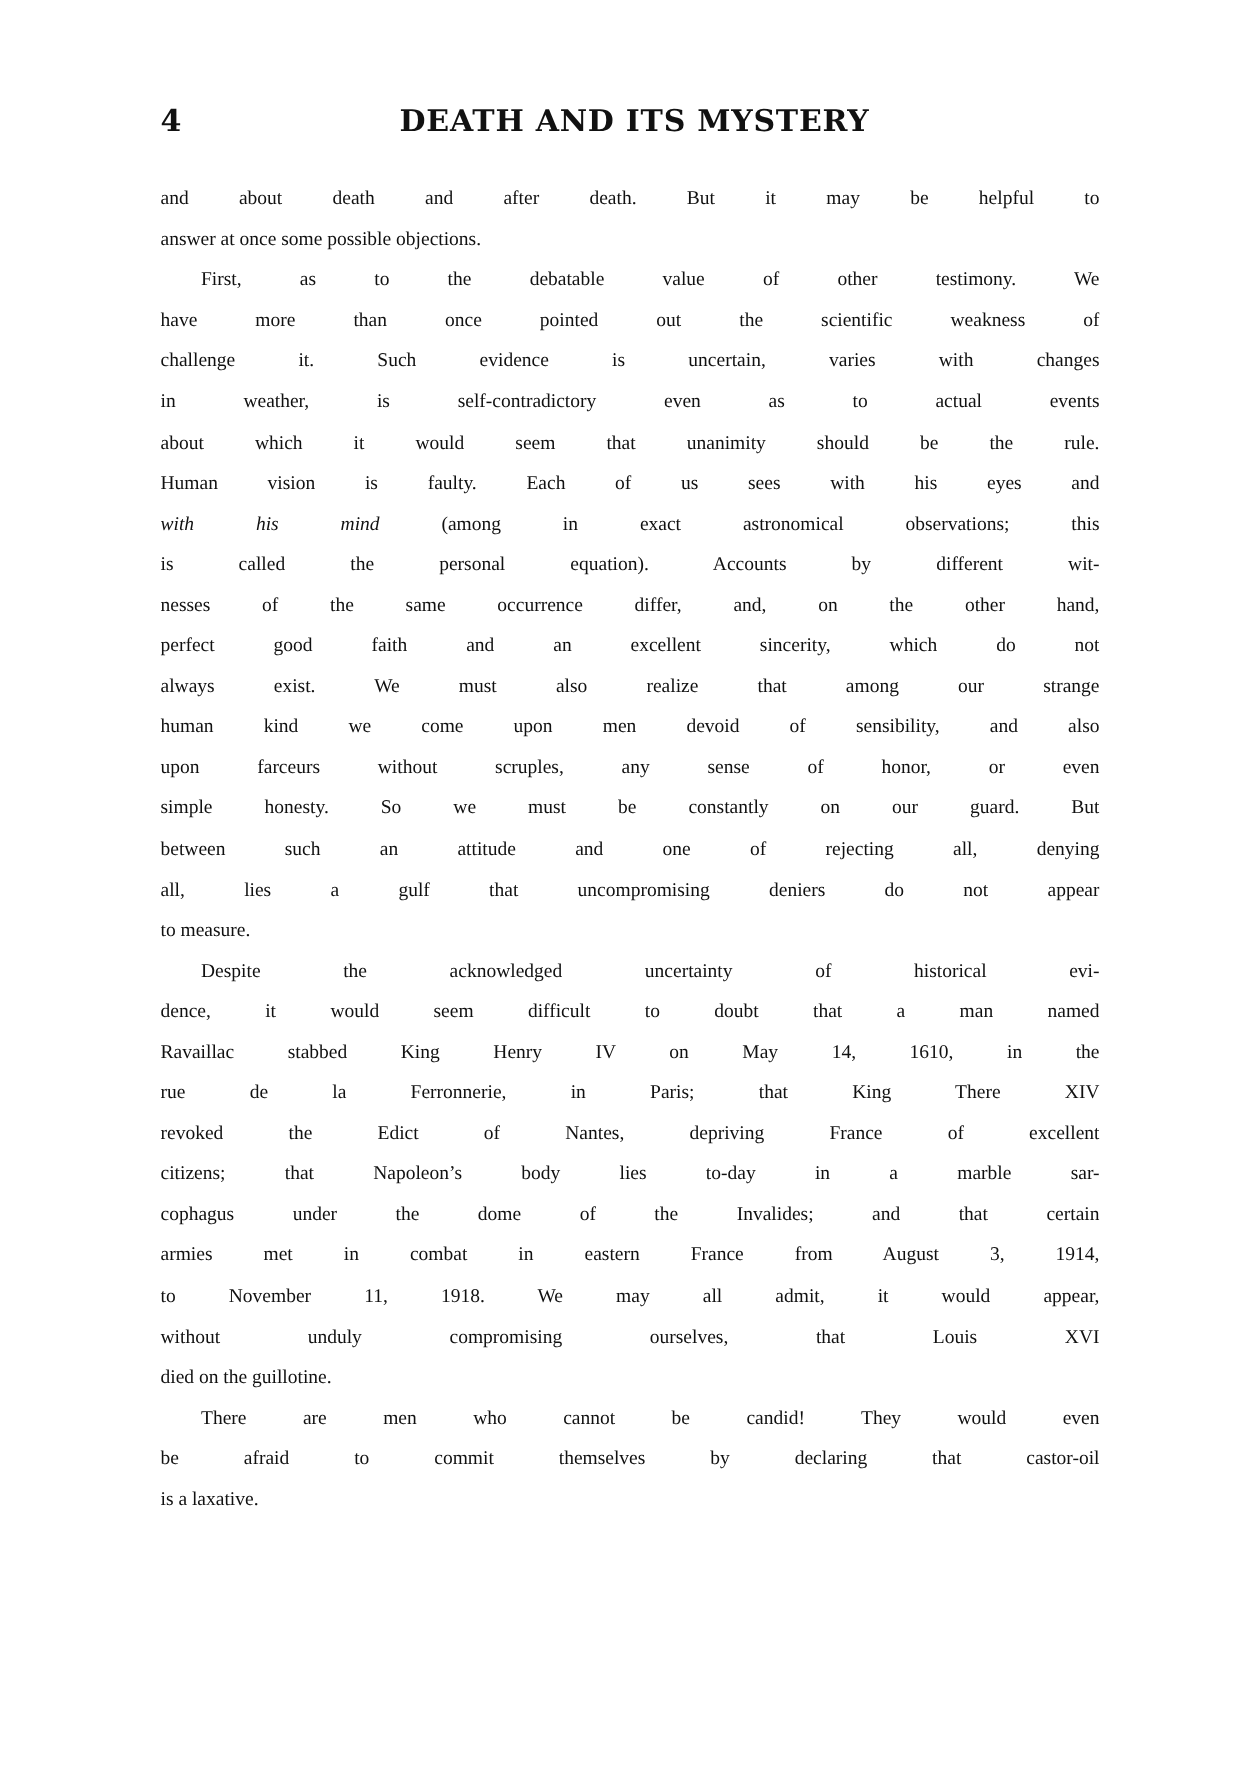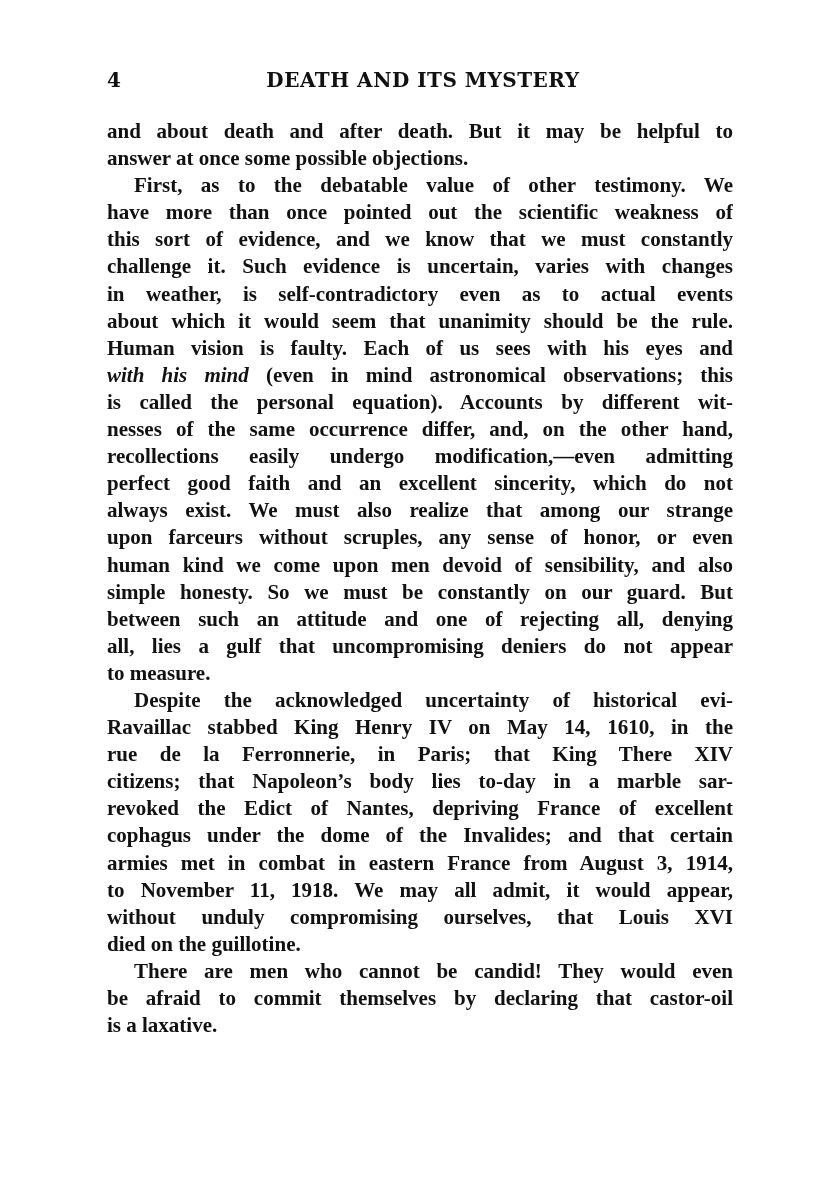--- a/index.html
+++ b/index.html
@@ -36,22 +36,22 @@
     .running-title {
       position: absolute;
       left: 0;
       right: 0;
       top: 0;
       text-align: center;
       padding-left: 6px;
     }
     .body-text {
       margin-top: 18px;
-      font-size: 21px;
-      font-weight: bold;
+      font-size: 13px;
+      font-weight: normal;
       line-height: 27.1px;
       font-family: "Liberation Serif", "DejaVu Serif", serif;
     }
     .line {
       display: block;
       white-space: nowrap;
       text-align: justify;
       text-align-last: justify;
       height: 27.1px;
       overflow: hidden;
@@ -79,45 +79,44 @@
   <div class="body-text">
 
     <div>
       <span class="line">and about death and after death.  But it may be helpful to</span>
       <span class="line last">answer at once some possible objections.</span>
     </div>
 
     <div>
       <span class="line indent">First, as to the debatable value of other testimony.  We</span>
       <span class="line">have more than once pointed out the scientific weakness of</span>
-      <span class="line">this sort of evidence, and we know that we must constantly</span>
       <span class="line">challenge it.  Such evidence is uncertain, varies with changes</span>
       <span class="line">in weather, is self-contradictory even as to actual events</span>
       <span class="line">about which it would seem that unanimity should be the rule.</span>
       <span class="line">Human vision is faulty.  Each of us sees with his eyes and</span>
-      <span class="line"><span class="italic">with his mind</span> <span>(even in mind astronomical observations; this</span></span>
+      <span class="line"><span class="italic">with his mind</span> <span>(among in exact astronomical observations; this</span></span>
       <span class="line">is called the personal equation).  Accounts by different wit-</span>
       <span class="line">nesses of the same occurrence differ, and, on the other hand,</span>
-      <span class="line">recollections easily undergo modification,—even admitting</span>
       <span class="line">perfect good faith and an excellent sincerity, which do not</span>
       <span class="line">always exist.  We must also realize that among our strange</span>
+      <span class="line">human kind we come upon men devoid of sensibility, and also</span>
       <span class="line">upon farceurs without scruples, any sense of honor, or even</span>
-      <span class="line">human kind we come upon men devoid of sensibility, and also</span>
       <span class="line">simple honesty.  So we must be constantly on our guard.  But</span>
       <span class="line">between such an attitude and one of rejecting all, denying</span>
       <span class="line">all, lies a gulf that uncompromising deniers do not appear</span>
       <span class="line last">to measure.</span>
     </div>
 
     <div>
       <span class="line indent">Despite the acknowledged uncertainty of historical evi-</span>
+      <span class="line">dence, it would seem difficult to doubt that a man named</span>
       <span class="line">Ravaillac stabbed King Henry IV on May 14, 1610, in the</span>
       <span class="line">rue de la Ferronnerie, in Paris; that King There XIV</span>
+      <span class="line">revoked the Edict of Nantes, depriving France of excellent</span>
       <span class="line">citizens; that Napoleon’s body lies to-day in a marble sar-</span>
-      <span class="line">revoked the Edict of Nantes, depriving France of excellent</span>
       <span class="line">cophagus under the dome of the Invalides; and that certain</span>
       <span class="line">armies met in combat in eastern France from August 3, 1914,</span>
       <span class="line">to November 11, 1918.  We may all admit, it would appear,</span>
       <span class="line">without unduly compromising ourselves, that Louis XVI</span>
       <span class="line last">died on the guillotine.</span>
     </div>
 
     <div>
       <span class="line indent">There are men who cannot be candid!  They would even</span>
       <span class="line">be afraid to commit themselves by declaring that castor-oil</span>

